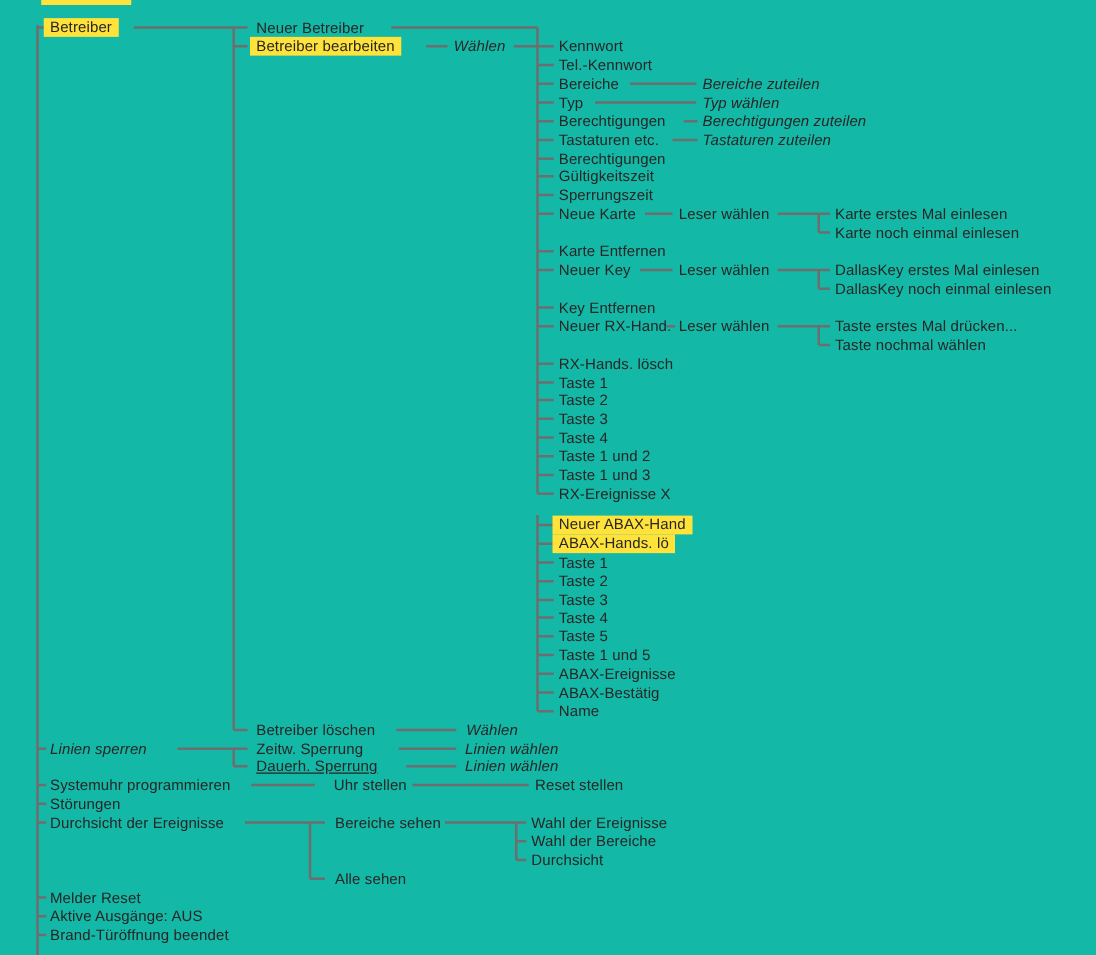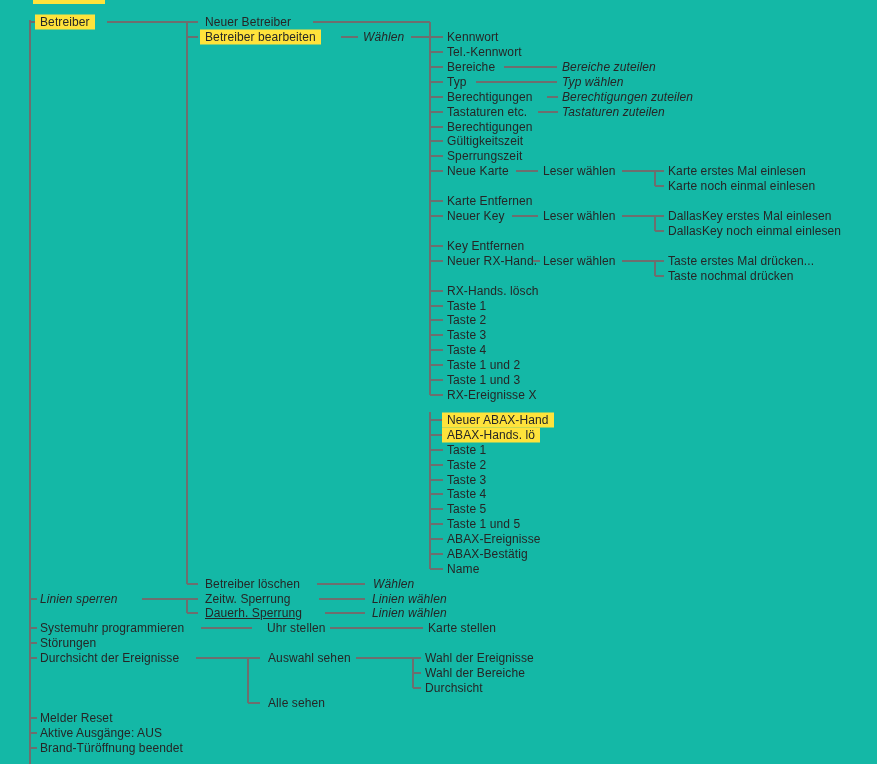--- a/index.html
+++ b/index.html
@@ -138,21 +138,21 @@
       <span class="node" style="left: 668px; top: 186px; color: rgb(38, 38, 38);">Karte noch einmal einlesen</span>
       <span class="node" style="left: 447px; top: 201px; color: rgb(38, 38, 38);">Karte Entfernen</span>
       <span class="node" style="left: 447px; top: 216px; color: rgb(38, 38, 38);">Neuer Key</span>
       <span class="node" style="left: 543px; top: 216px; color: rgb(38, 38, 38);">Leser wählen</span>
       <span class="node" style="left: 668px; top: 216px; color: rgb(38, 38, 38);">DallasKey erstes Mal einlesen</span>
       <span class="node" style="left: 668px; top: 231px; color: rgb(38, 38, 38);">DallasKey noch einmal einlesen</span>
       <span class="node" style="left: 447px; top: 246px; color: rgb(38, 38, 38);">Key Entfernen</span>
       <span class="node" style="left: 447px; top: 261px; color: rgb(38, 38, 38);">Neuer RX-Hand.</span>
       <span class="node" style="left: 543px; top: 261px; color: rgb(38, 38, 38);">Leser wählen</span>
       <span class="node" style="left: 668px; top: 261px; color: rgb(38, 38, 38);">Taste erstes Mal drücken...</span>
-      <span class="node" style="left: 668px; top: 276px; color: rgb(38, 38, 38);">Taste nochmal drücken</span>
+      <span class="node" style="left: 668px; top: 276px; color: rgb(38, 38, 38);">Taste nochmal wählen</span>
       <span class="node" style="left: 447px; top: 291px; color: rgb(38, 38, 38);">RX-Hands. lösch</span>
       <span class="node" style="left: 447px; top: 306px; color: rgb(38, 38, 38);">Taste 1</span>
       <span class="node" style="left: 447px; top: 320px; color: rgb(38, 38, 38);">Taste 2</span>
       <span class="node" style="left: 447px; top: 335px; color: rgb(38, 38, 38);">Taste 3</span>
       <span class="node" style="left: 447px; top: 350px; color: rgb(38, 38, 38);">Taste 4</span>
       <span class="node" style="left: 447px; top: 365px; color: rgb(38, 38, 38); text-align: right;">Taste 1 und 2</span>
       <span class="node" style="left: 447px; top: 380px; color: rgb(38, 38, 38);">Taste 1 und 3</span>
       <span class="node" style="left: 447px; top: 395px; color: rgb(38, 38, 38);">RX-Ereignisse X</span>
       <span class="node hl" style="left: 442px; top: 420px; background: rgb(255, 227, 59); color: rgb(38, 38, 38);">Neuer ABAX-Hand</span>
       <span class="node hl" style="left: 442px; top: 435px; background: rgb(255, 227, 59); color: rgb(38, 38, 38);">ABAX-Hands. lö</span>
@@ -167,24 +167,24 @@
       <span class="node" style="left: 447px; top: 569px; color: rgb(38, 38, 38);">Name</span>
       <span class="node" style="left: 205px; top: 584px; color: rgb(38, 38, 38);">Betreiber löschen</span>
       <span class="node it" style="left: 373px; top: 584px; color: rgb(38, 38, 38);">Wählen</span>
       <span class="node" style="left: 40px; top: 599px; color: rgb(38, 38, 38); font-style: italic;">Linien sperren</span>
       <span class="node" style="left: 205px; top: 599px; color: rgb(38, 38, 38);">Zeitw. Sperrung</span>
       <span class="node it" style="left: 372px; top: 599px; color: rgb(38, 38, 38);">Linien wählen</span>
       <span class="node" style="left: 205px; top: 613px; color: rgb(38, 38, 38); text-decoration: underline;">Dauerh. Sperrung</span>
       <span class="node it" style="left: 372px; top: 613px; color: rgb(38, 38, 38);">Linien wählen</span>
       <span class="node" style="left: 40px; top: 628px; color: rgb(38, 38, 38);">Systemuhr programmieren</span>
       <span class="node" style="left: 267px; top: 628px; color: rgb(38, 38, 38);">Uhr stellen</span>
-      <span class="node" style="left: 428px; top: 628px; color: rgb(38, 38, 38);">Karte stellen</span>
+      <span class="node" style="left: 428px; top: 628px; color: rgb(38, 38, 38);">Reset stellen</span>
       <span class="node" style="left: 40px; top: 643px; color: rgb(38, 38, 38); text-align: center;">Störungen</span>
       <span class="node" style="left: 40px; top: 658px; color: rgb(38, 38, 38); text-align: center;">Durchsicht der Ereignisse</span>
-      <span class="node" style="left: 268px; top: 658px; color: rgb(38, 38, 38);">Auswahl sehen</span>
+      <span class="node" style="left: 268px; top: 658px; color: rgb(38, 38, 38);">Bereiche sehen</span>
       <span class="node" style="left: 425px; top: 658px; color: rgb(38, 38, 38);">Wahl der Ereignisse</span>
       <span class="node" style="left: 425px; top: 673px; color: rgb(38, 38, 38);">Wahl der Bereiche</span>
       <span class="node" style="left: 425px; top: 688px; color: rgb(38, 38, 38);">Durchsicht</span>
       <span class="node" style="left: 268px; top: 703px; color: rgb(38, 38, 38);">Alle sehen</span>
       <span class="node" style="left: 40px; top: 718px; color: rgb(38, 38, 38);">Melder Reset</span>
       <span class="node" style="left: 40px; top: 733px; color: rgb(38, 38, 38);">Aktive Ausgänge: AUS</span>
       <span class="node" style="left: 40px; top: 748px; color: rgb(38, 38, 38);">Brand-Türöffnung beendet</span>
     </div>
 </div>
 

